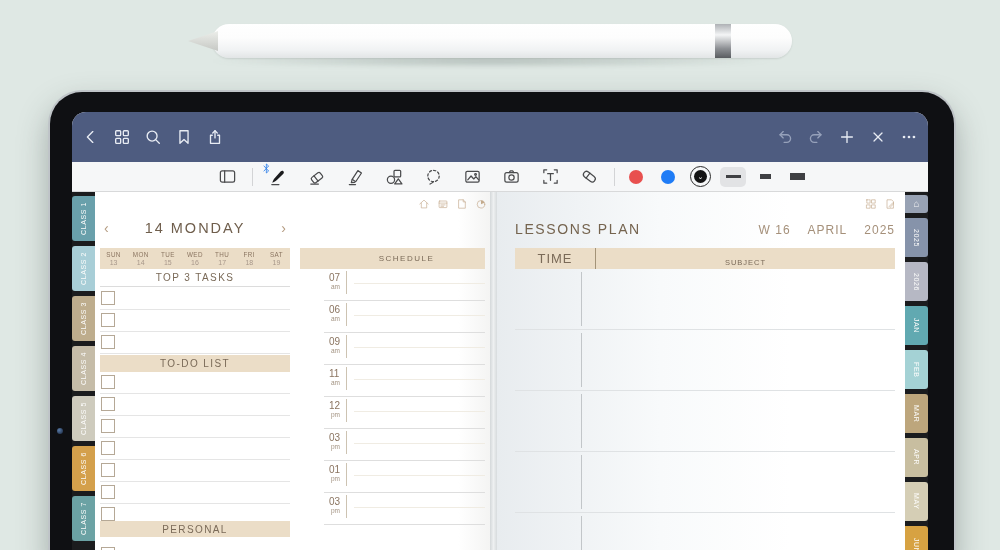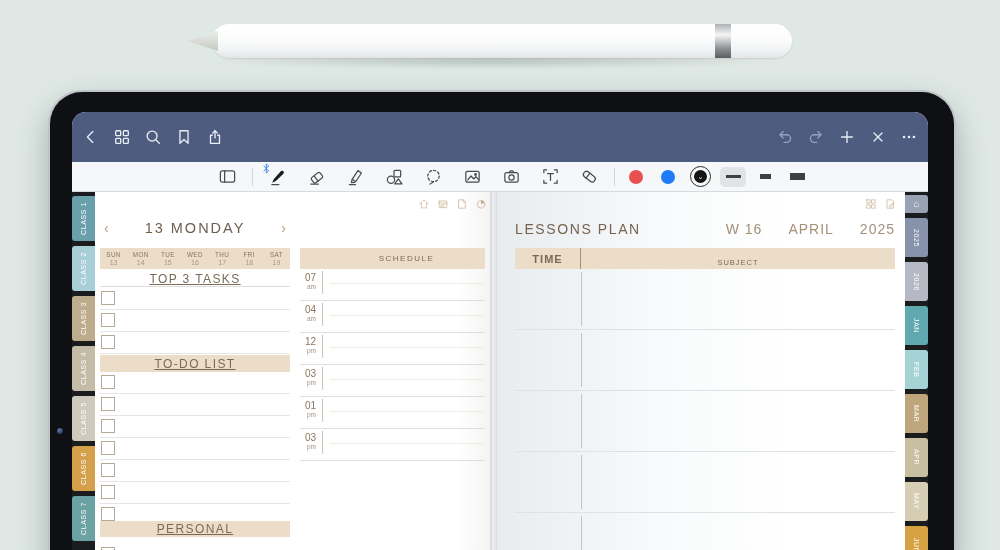--- a/index.html
+++ b/index.html
@@ -68,45 +68,45 @@
   .lp-icons{position:absolute;top:4px;right:3px;display:flex;gap:7px;}
   .rp-icons{position:absolute;top:4px;right:8px;display:flex;gap:8px;}
   
   .date-row{position:absolute;top:28px;left:5px;width:190px;display:flex;align-items:center;justify-content:space-between;}
   .chevron{color:#b49b80;font-size:14px;line-height:1;padding:0 4px;}
   .date-title{color:#6f5e4c;font-size:14.5px;letter-spacing:2px;}
   .week-strip{position:absolute;top:56px;left:5px;width:190px;height:21px;background:#ebddc7;display:flex;}
   .wcell{flex:1;text-align:center;padding-top:2.5px;}
   .wd{font-size:6.3px;color:#8a7460;letter-spacing:.4px;}
   .wn{font-size:7px;color:#a7978a;margin-top:1.5px;}
-  .sec-head{position:absolute;left:5px;width:190px;text-align:center;font-size:12px;
-    letter-spacing:1.4px;color:#7a6a58;box-sizing:border-box;text-decoration:underline;}
+  .sec-head{position:absolute;left:5px;width:190px;text-align:center;font-size:10px;
+    letter-spacing:1.4px;color:#7a6a58;box-sizing:border-box;}
   .sec-head.plain{top:80px;height:15px;border-bottom:1px solid #dcdcdc;}
   .sec-head.bar{background:#ebddc7;display:flex;align-items:center;justify-content:center;}
   .sec-head.todo{top:163px;height:17px;}
   .sec-head.personal{top:329px;height:16px;}
   .rows{position:absolute;left:5px;width:190px;}
   .rows.top3{top:96px;}  .rows.todolist{top:180px;}  .rows.personal{top:352px;}
   .crow{height:21px;border-bottom:1px solid #e5e5e5;position:relative;}
   .cbox{position:absolute;left:1px;top:3px;width:12px;height:12px;border:1px solid #b5a896;background:#fff;}
   .schedule{position:absolute;left:205px;top:56px;width:185px;bottom:0;}
   .sched-head{height:21px;background:#ebddc7;display:flex;align-items:center;justify-content:center;
     font-size:8px;letter-spacing:1.5px;color:#7a6a58;padding-left:28px;}
-  .slot{position:relative;height:31px;border-bottom:1px solid #dedede;}
+  .slot{position:relative;height:31px;border-bottom:1px solid #dedede;margin-left:24px;}
   .slot .t{position:absolute;left:5px;top:4px;font-size:10px;color:#8a7460;line-height:1;}
   .slot .p{position:absolute;left:7px;top:15px;font-size:6.5px;color:#a29280;line-height:1;}
   .slot .vl{position:absolute;left:22px;top:2px;bottom:6px;width:1px;background:#cdc3b2;}
   .slot .ml{position:absolute;left:30px;right:0;top:14px;height:1px;background:#f0ece3;}
   
   .rp-titlebar{position:absolute;top:29px;left:18px;width:380px;display:flex;align-items:baseline;}
   .rp-title{color:#75644f;font-size:14px;letter-spacing:1.6px;}
-  .rp-meta{margin-left:auto;display:flex;column-gap:26px;font-size:14px;letter-spacing:1px;color:#a5907a;}
+  .rp-meta{margin-left:auto;display:flex;column-gap:17px;font-size:12px;letter-spacing:1px;color:#a5907a;}
   .rp-header{position:absolute;top:56px;left:18px;width:380px;height:21px;background:#ebddc7;display:flex;}
-  .col-time{width:66px;display:flex;align-items:center;justify-content:center;font-size:11px;
-    letter-spacing:1px;color:#7a6a58;border-right:1px solid #a39378;box-sizing:border-box;font-weight:bold;}
+  .col-time{width:81px;display:flex;align-items:center;justify-content:center;font-size:13px;
+    letter-spacing:1px;color:#7a6a58;border-right:1px solid #a39378;box-sizing:border-box;}
   .col-subject{flex:1;display:flex;align-items:center;justify-content:center;font-size:7.5px;
     letter-spacing:1px;color:#7a6a58;margin-top:8px;}
   .rp-rows{position:absolute;top:77px;left:18px;width:380px;bottom:0;overflow:hidden;}
   .lrow{height:60px;border-bottom:1px solid #dfe2e4;position:relative;}
   .lrow .vl2{position:absolute;left:66px;top:3px;bottom:3px;width:1px;background:#c2c6c9;}
 </style>
 </head>
 <body>
 
 <div class="pencil">
@@ -332,21 +332,21 @@
                 <path d="M12 3 V6.5 H15.5"></path>
               </svg></span>
           <span class="tan-ic"><svg width="12" height="12" viewBox="0 0 20 20">
                 <circle cx="10" cy="10.5" r="6.3"></circle>
                 <path d="M10 10.5 L10 4.2 A6.3 6.3 0 0 1 15.7 8 Z" fill="#c3aa8c" stroke="none"></path>
               </svg></span>
         </div>
 
         <div class="date-row">
           <span class="chevron">‹</span>
-          <span class="date-title">13 MONDAY</span>
+          <span class="date-title">14 MONDAY</span>
           <span class="chevron">›</span>
         </div>
 
         <div class="week-strip">
             <div class="wcell">
               <div class="wd">SUN</div>
               <div class="wn">13</div>
             </div>
             <div class="wcell">
               <div class="wd">MON</div>
@@ -422,21 +422,33 @@
         <div class="schedule">
           <div class="sched-head">SCHEDULE</div>
           <div>
               <div class="slot">
                 <span class="t">07</span>
                 <span class="p">am</span>
                 <i class="vl"></i>
                 <i class="ml"></i>
               </div>
               <div class="slot">
-                <span class="t">04</span>
+                <span class="t">06</span>
+                <span class="p">am</span>
+                <i class="vl"></i>
+                <i class="ml"></i>
+              </div>
+              <div class="slot">
+                <span class="t">09</span>
+                <span class="p">am</span>
+                <i class="vl"></i>
+                <i class="ml"></i>
+              </div>
+              <div class="slot">
+                <span class="t">11</span>
                 <span class="p">am</span>
                 <i class="vl"></i>
                 <i class="ml"></i>
               </div>
               <div class="slot">
                 <span class="t">12</span>
                 <span class="p">pm</span>
                 <i class="vl"></i>
                 <i class="ml"></i>
               </div>

